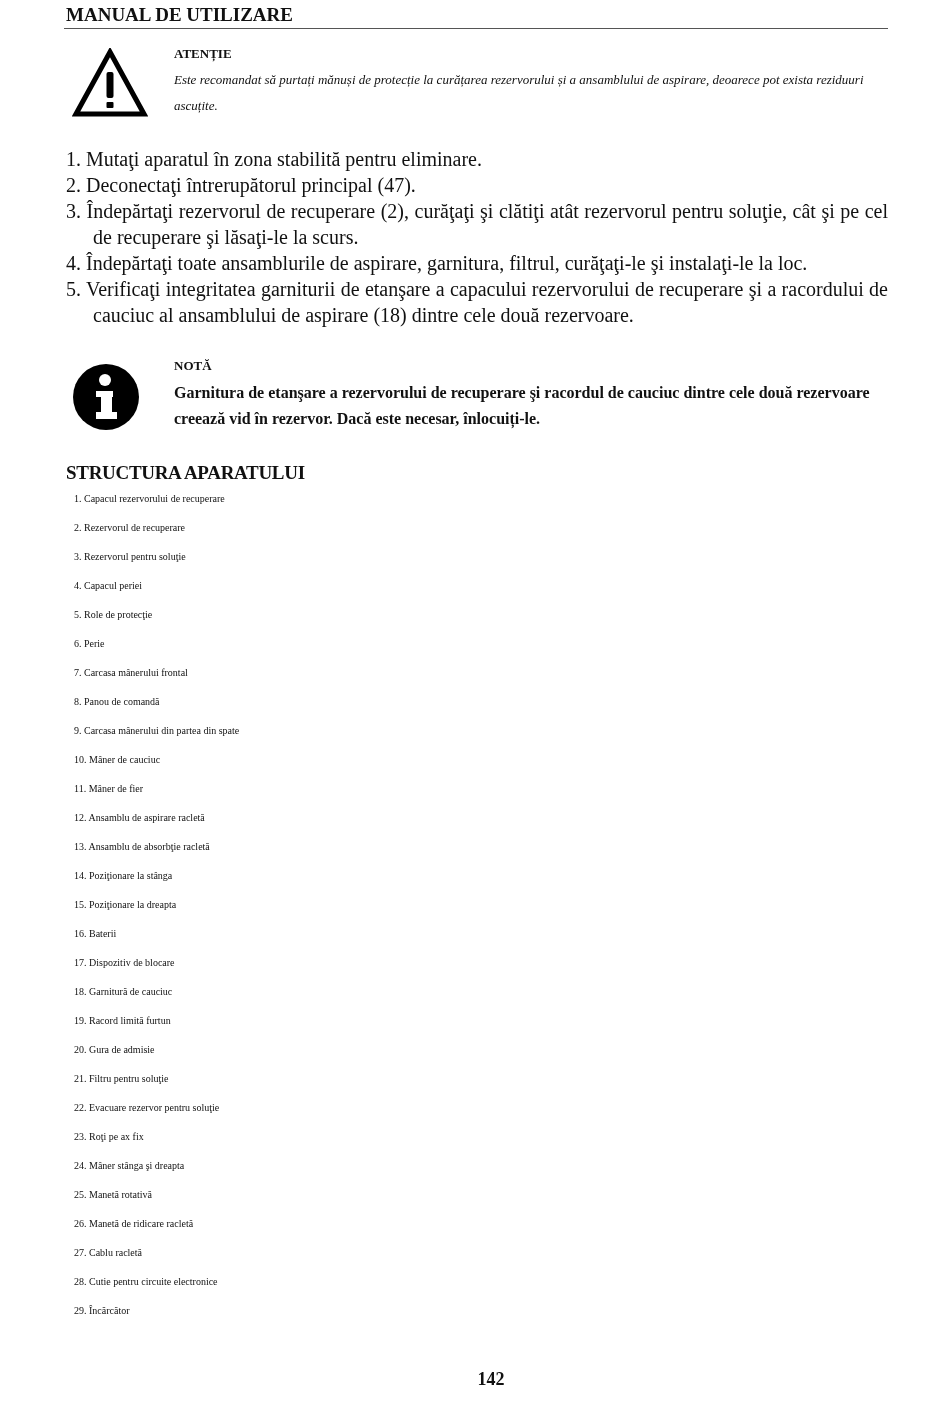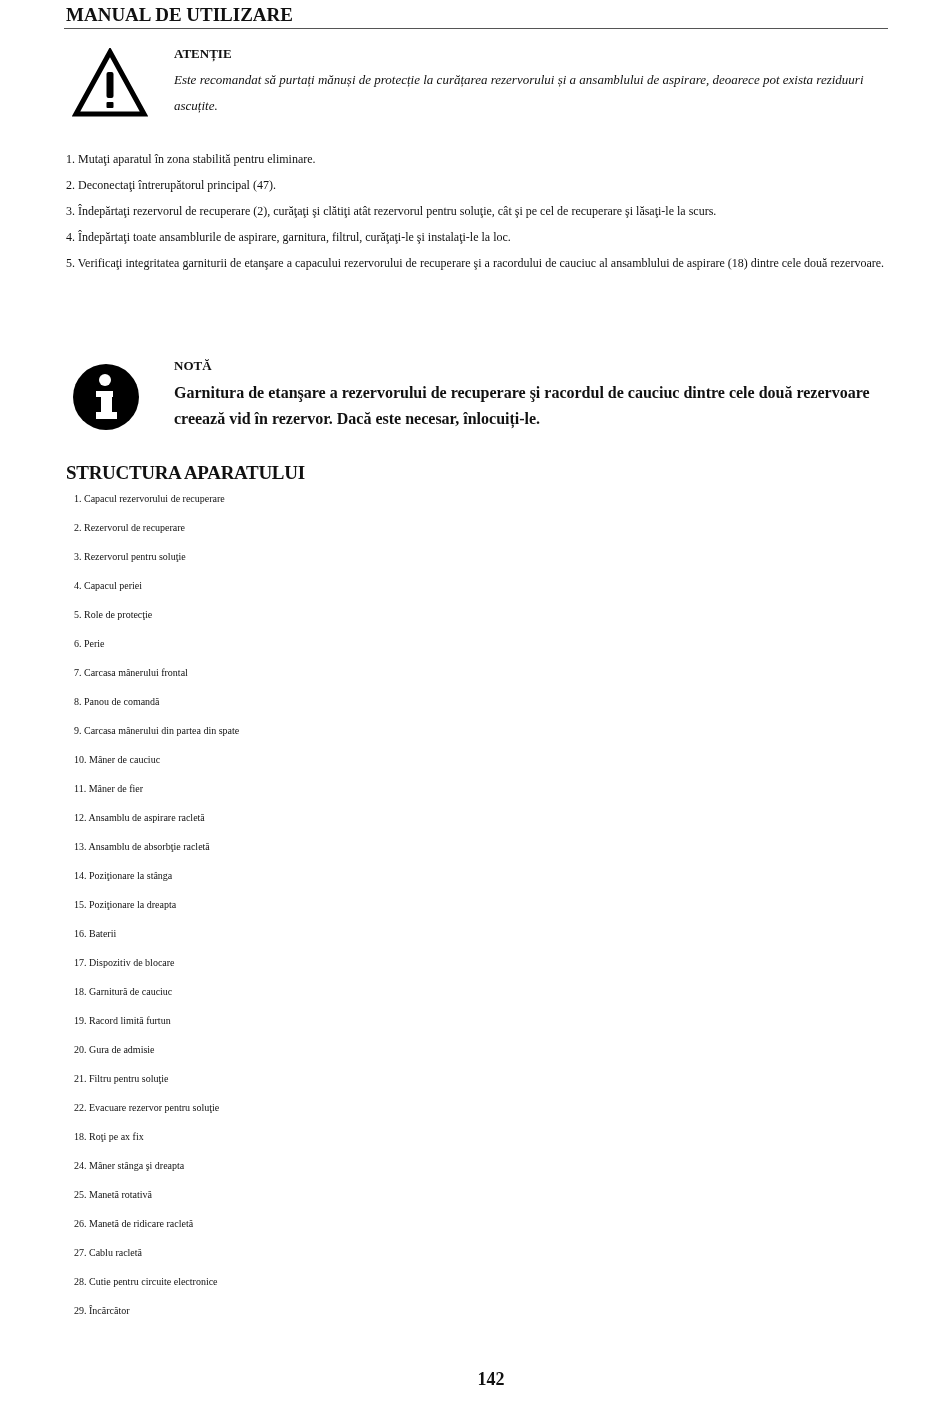--- a/index.html
+++ b/index.html
@@ -9,21 +9,21 @@
     .page-header .title { font-weight: bold; font-size: 19px; line-height: 22px; letter-spacing: 0px; }
     .page-header .rule { position: absolute; left: -2px; top: 24px; width: 824px; height: 0; border-top: 1.5px solid #555; }
 
     .callout { position: absolute; left: 66px; width: 830px; }
     .callout .icon { position: absolute; left: 6px; }
     .callout .body { position: absolute; left: 108px; width: 720px; }
     .callout .heading { font-weight: bold; font-size: 13px; line-height: 24px; }
     .warning .text { font-style: italic; font-size: 13px; line-height: 26px; margin-top: 1px; }
     .note .text { font-weight: bold; font-size: 16px; line-height: 26px; margin-top: 2px; }
 
-    .steps { position: absolute; left: 66px; top: 146px; width: 822px; font-size: 12px; line-height: 26px; }
+    .steps { position: absolute; left: 66px; top: 146px; width: 822px; font-size: 20px; line-height: 26px; }
     .steps .step { text-align: justify; padding-left: 27px; text-indent: -27px; }
 
     .section-title { position: absolute; left: 66px; top: 461px; font-weight: bold; font-size: 19px; line-height: 24px; letter-spacing: -0.3px; }
     .parts { position: absolute; left: 66px; top: 476px; font-size: 10px; line-height: 29px; list-style: none; margin: 8px; padding: 0; }
     .parts li { white-space: nowrap; }
 
     .page-number { position: absolute; left: 16px; width: 950px; top: 1369px; text-align: center; font-weight: bold; font-size: 18px; }
   </style>
 </head>
 <body>
@@ -89,21 +89,21 @@
   <li>13. Ansamblu de absorbţie racletă</li>
   <li>14. Poziţionare la stânga</li>
   <li>15. Poziţionare la dreapta</li>
   <li>16. Baterii</li>
   <li>17. Dispozitiv de blocare</li>
   <li>18. Garnitură de cauciuc</li>
   <li>19. Racord limită furtun</li>
   <li>20. Gura de admisie</li>
   <li>21. Filtru pentru soluţie</li>
   <li>22. Evacuare rezervor pentru soluţie</li>
-  <li>18. Roţi pe ax fix</li>
+  <li>23. Roţi pe ax fix</li>
   <li>24. Mâner stânga şi dreapta</li>
   <li>25. Manetă rotativă</li>
   <li>26. Manetă de ridicare racletă</li>
   <li>27. Cablu racletă</li>
   <li>28. Cutie pentru circuite electronice</li>
   <li>29. Încărcător</li>
 </ul>
 
 <div class="page-number">142</div>
 

